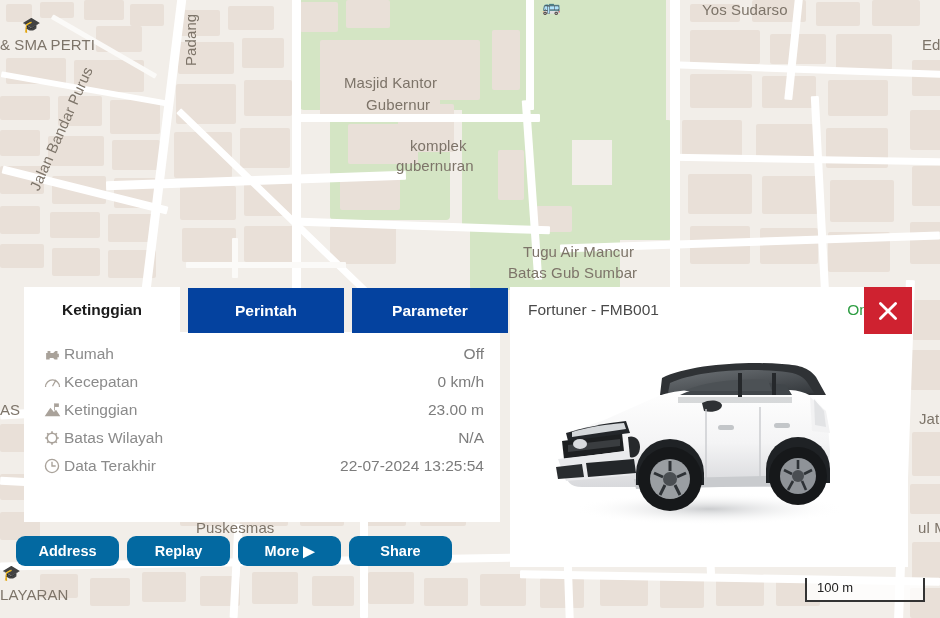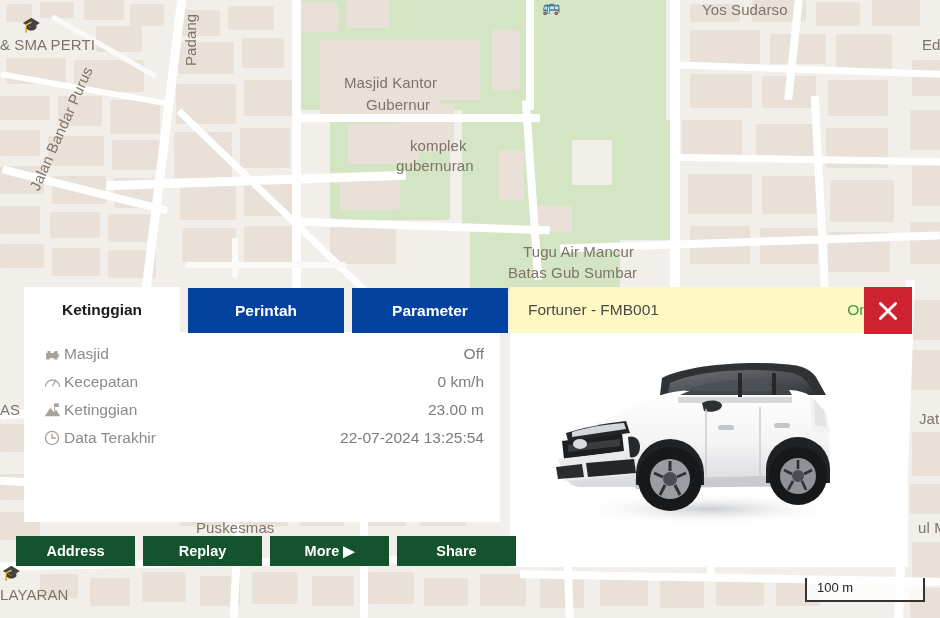--- a/index.html
+++ b/index.html
@@ -132,38 +132,39 @@
   }
 
   .btnbar {
     position: absolute;
     left: 16px; top: 536px;
     display: flex;
     gap: 8px;
     z-index: 6;
   }
   .act-btn {
-    width: 119px; height: 30px;
-    background: #14532d;
+    width: 103px; height: 30px;
+    background: #0369a1;
     color: #fff;
     font-size: 14.5px;
     font-weight: bold;
     display: flex;
     align-items: center;
     justify-content: center;
     cursor: pointer;
     box-sizing: border-box;
+    border-radius: 9px;
   }
 
   
   .veh-card {
     position: absolute;
     left: 510px; top: 287px;
     width: 398px; height: 280px;
-    background: #fef9c3;
+    background: #ffffff;
     z-index: 5;
     box-sizing: border-box;
   }
   .veh-head {
     height: 46px;
     display: flex;
     align-items: center;
     padding: 0 16px 0 18px;
     box-sizing: border-box;
   }
@@ -381,21 +382,21 @@
   </div>
 
   <div class="info-card">
 
     <div class="info-row">
       <span class="info-ic">
         <svg width="17" height="13" viewBox="0 0 24 18" fill="currentColor">
             <path d="M3 7h2V4h4v3h4l3-3h3v4h2v5h-2v3h-4l-2-2H8v2H3z"></path>
           </svg>
       </span>
-      <span class="info-label">Masjid</span>
+      <span class="info-label">Rumah</span>
       <span class="info-value">Off</span>
     </div>
 
     <div class="info-row">
       <span class="info-ic">
         <svg width="17" height="14" viewBox="0 0 24 20" fill="none" stroke="currentColor" stroke-width="1.8">
             <path d="M2 17a10 10 0 0 1 20 0"></path>
             <path d="M12 16 L17 7"></path>
           </svg>
       </span>
@@ -409,20 +410,30 @@
             <path d="M1 18 L9 6 L14 12 L17 9 L23 18z"></path>
             <rect x="15" y="0" width="6" height="5"></rect>
             <rect x="14.2" y="0" width="1.2" height="10"></rect>
           </svg>
       </span>
       <span class="info-label">Ketinggian</span>
       <span class="info-value">23.00 m</span>
     </div>
 
 
+    <div class="info-row">
+      <span class="info-ic">
+        <svg width="16" height="16" viewBox="0 0 20 20" fill="none" stroke="currentColor" stroke-width="2">
+            <circle cx="10" cy="10" r="6"></circle>
+            <path d="M10 1.5v2.5M10 16v2.5M1.5 10h2.5M16 10h2.5M4 4l1.8 1.8M14.2 14.2L16 16M16 4l-1.8 1.8M5.8 14.2L4 16"></path>
+          </svg>
+      </span>
+      <span class="info-label">Batas Wilayah</span>
+      <span class="info-value">N/A</span>
+    </div>
 
     <div class="info-row">
       <span class="info-ic">
         <svg width="16" height="16" viewBox="0 0 20 20" fill="none" stroke="currentColor" stroke-width="1.7">
             <circle cx="10" cy="10" r="8.2"></circle>
             <path d="M10 4.8V10h4.6"></path>
           </svg>
       </span>
       <span class="info-label">Data Terakhir</span>
       <span class="info-value">22-07-2024 13:25:54</span>

